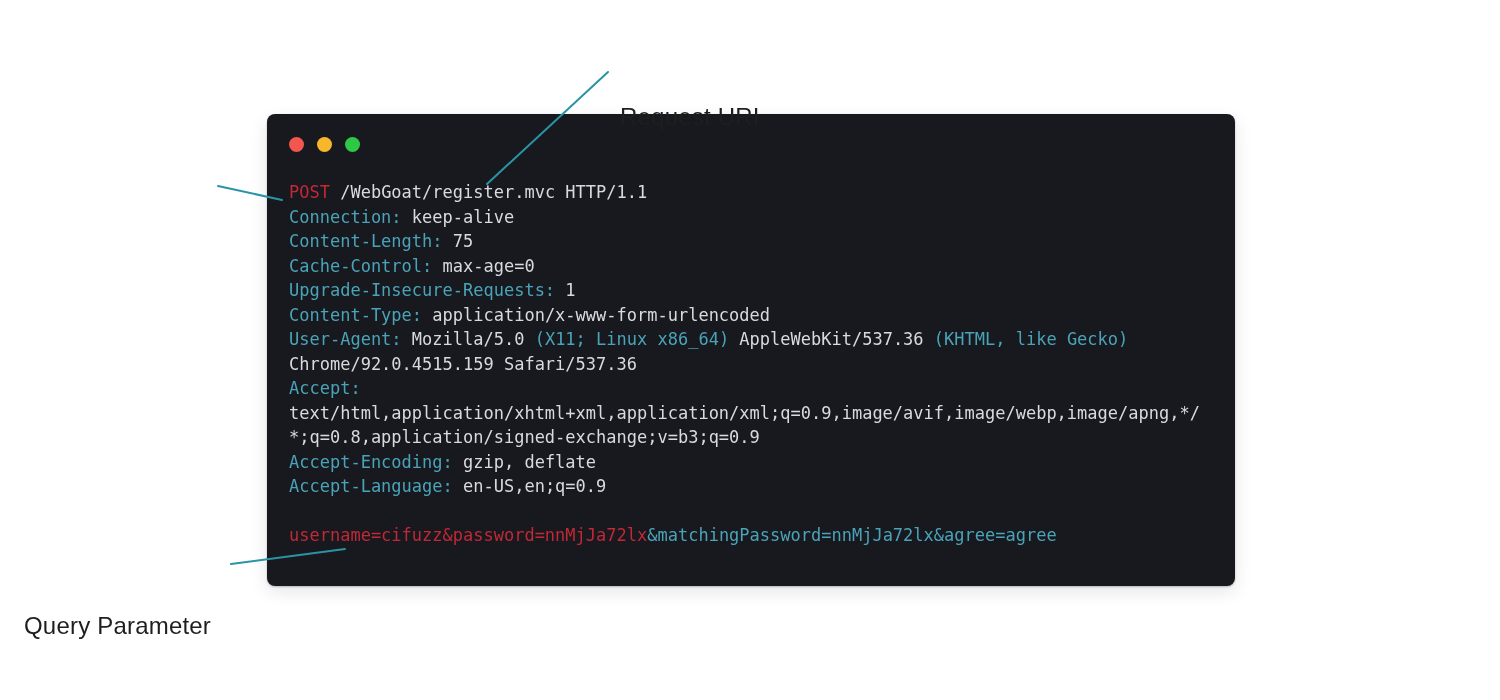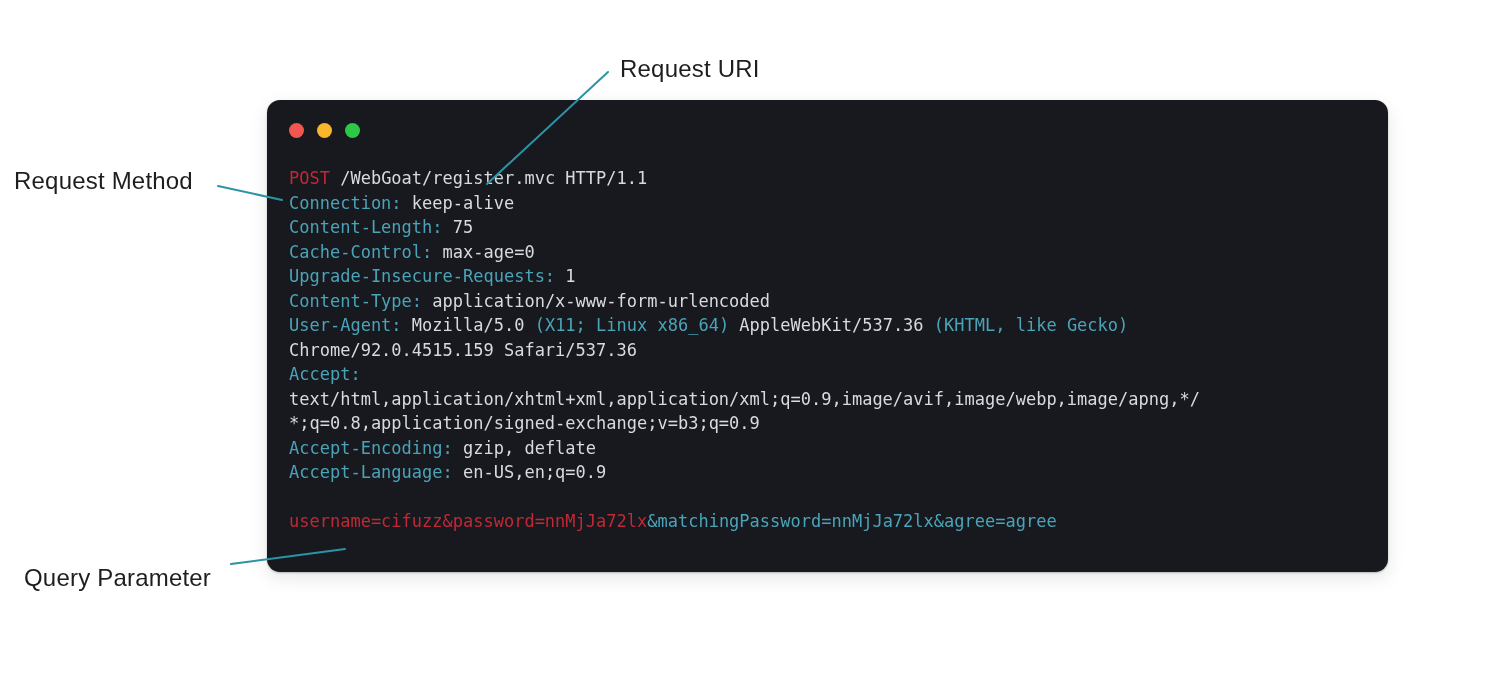--- a/index.html
+++ b/index.html
@@ -20,24 +20,24 @@
     background:var(--page-bg);
     font-family:"Liberation Sans", sans-serif;
     position:relative;
     overflow:hidden;
   }
   .stage{position:absolute;inset:0;width:1500px;height:700px;}
 
   
   .window{
     position:absolute;
-    left:267px; top:100px;
-    width:1121px; height:472px;
+    left:267px; top:114px;
+    width:968px; height:472px;
     background:var(--win-bg);
-    border-radius:13px;
+    border-radius:8px;
     box-shadow:0 1px 2px rgba(20,22,28,.25), 0 6px 18px rgba(20,22,28,.10);
   }
   .titlebar{
     position:absolute; left:22px; top:23px;
     display:flex; gap:13px; align-items:center;
   }
   .tl{
     width:15px;height:15px;border-radius:50%;
     display:inline-block;
   }
@@ -59,20 +59,21 @@
   .seg-key{color:var(--code-key);}
   .seg-red{color:var(--code-red);}
 
   
   .callout{
     position:absolute;
     color:var(--label-color);
     font-size:24px;
     letter-spacing:.2px;
     white-space:nowrap;
+    margin-top:48px;
   }
   #label-request-uri{left:620px; top:55px;}
   #label-request-method{left:14px; top:167px;}
   #label-query-parameter{left:24px; top:564px;}
 
   
   .overlay{
     position:absolute; inset:0;
     width:1500px; height:700px;
     pointer-events:none;
@@ -93,21 +94,20 @@
     <div class="titlebar">
       <span class="tl close"></span>
       <span class="tl min"></span>
       <span class="tl max"></span>
     </div>
     <div class="code"><div class="code-line"><span class="seg-red">POST</span><span class="seg-plain"> /WebGoat/register.mvc HTTP/1.1</span></div><div class="code-line"><span class="seg-key">Connection:</span><span class="seg-plain"> keep-alive</span></div><div class="code-line"><span class="seg-key">Content-Length:</span><span class="seg-plain"> 75</span></div><div class="code-line"><span class="seg-key">Cache-Control:</span><span class="seg-plain"> max-age=0</span></div><div class="code-line"><span class="seg-key">Upgrade-Insecure-Requests:</span><span class="seg-plain"> 1</span></div><div class="code-line"><span class="seg-key">Content-Type:</span><span class="seg-plain"> application/x-www-form-urlencoded</span></div><div class="code-line"><span class="seg-key">User-Agent:</span><span class="seg-plain"> Mozilla/5.0 </span><span class="seg-key">(X11; Linux x86_64)</span><span class="seg-plain"> AppleWebKit/537.36 </span><span class="seg-key">(KHTML, like Gecko)</span></div><div class="code-line"><span class="seg-plain">Chrome/92.0.4515.159 Safari/537.36</span></div><div class="code-line"><span class="seg-key">Accept:</span></div><div class="code-line"><span class="seg-plain">text/html,application/xhtml+xml,application/xml;q=0.9,image/avif,image/webp,image/apng,*/</span></div><div class="code-line"><span class="seg-plain">*;q=0.8,application/signed-exchange;v=b3;q=0.9</span></div><div class="code-line"><span class="seg-key">Accept-Encoding:</span><span class="seg-plain"> gzip, deflate</span></div><div class="code-line"><span class="seg-key">Accept-Language:</span><span class="seg-plain"> en-US,en;q=0.9</span></div><div class="code-line">&nbsp;</div><div class="code-line"><span class="seg-red">username=cifuzz&amp;password=nnMjJa72lx</span><span class="seg-key">&amp;matchingPassword=nnMjJa72lx&amp;agree=agree</span></div></div>
   </div>
 
   <div class="callout" id="label-request-uri">Request URI</div>
 
-  <div class="callout" id="label-request-method">Request Method</div>
 
   <div class="callout" id="label-query-parameter">Query Parameter</div>
 
   <svg class="overlay" viewBox="0 0 1500 700">
     <line class="leader" x1="608" y1="72" x2="487" y2="184"></line>
     <line class="leader" x1="218" y1="186" x2="282" y2="200"></line>
     <line class="leader" x1="231" y1="564" x2="345" y2="549"></line>
   </svg>
 
 </div>

